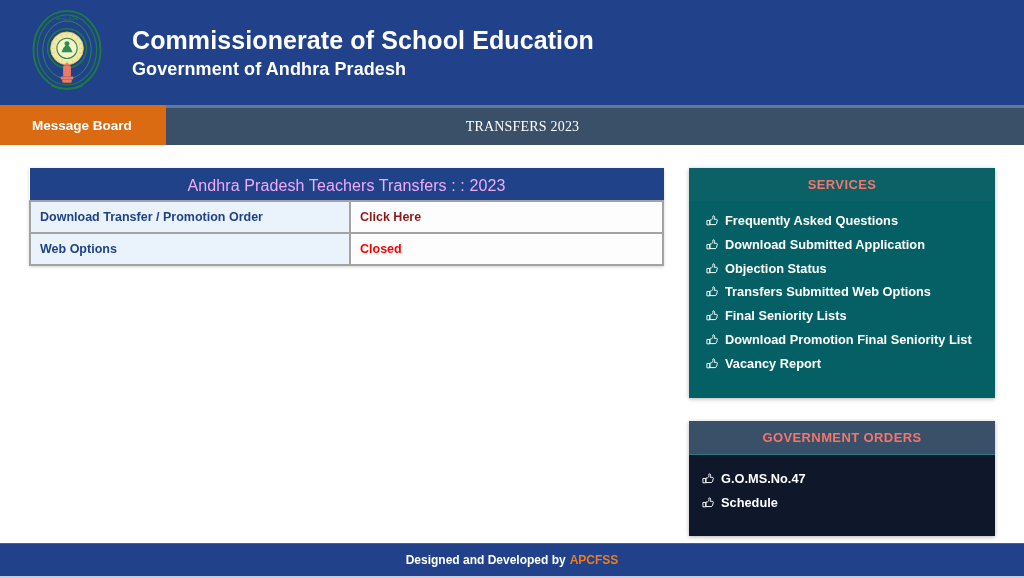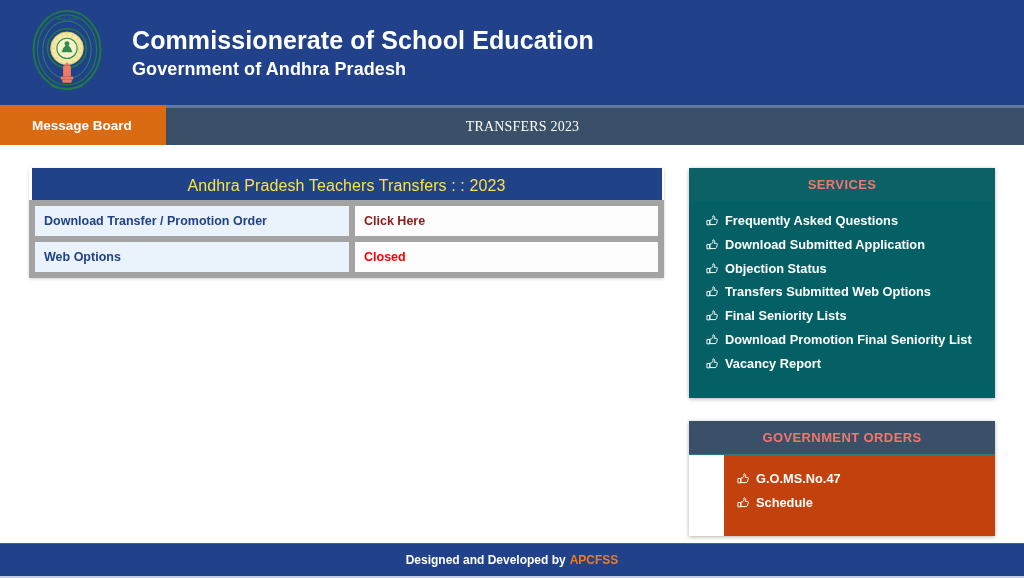--- a/index.html
+++ b/index.html
@@ -132,31 +132,31 @@
 
   
   .info-table {
     width: 635px;
     border-collapse: collapse;
     box-shadow: 0 1px 3px rgba(0,0,0,0.18);
   }
 
   .info-table .tbl-head th {
     background: #1f4289;
-    color: #fde047;
+    color: #f0abfc;
     font-size: 16px;
     font-weight: normal;
     text-align: center;
     padding: 8px 6px 5px;
     letter-spacing: 0.1px;
     border: 1px solid #1f4289;
   }
 
   .info-table td {
-    border: 6px solid #a3a3a3;
+    border: 2px solid #a3a3a3;
     font-size: 12.5px;
     font-weight: bold;
     padding: 8px 9px 8px 9px;
     height: 28px;
   }
 
   .cell-label {
     width: 320px;
     background: #eaf2fb;
     color: #1f4289;
@@ -197,24 +197,23 @@
     background: #046065;
     padding: 8px 0 22px 4px;
     min-height: 164px;
   }
 
   .panel-orders .panel-head {
     background: #3a5069;
     border-bottom: 1px solid #2b7b80;
   }
   .panel-orders .panel-body {
-    background: #c2410c;
+    background: #0f172a;
     padding: 12px 0 22px 0;
     min-height: 78px;
-    margin-left: 35px;
   }
 
   .panel-list {
     list-style: none;
   }
 
   .panel-list li {
     display: flex;
     align-items: center;
     gap: 6px;

